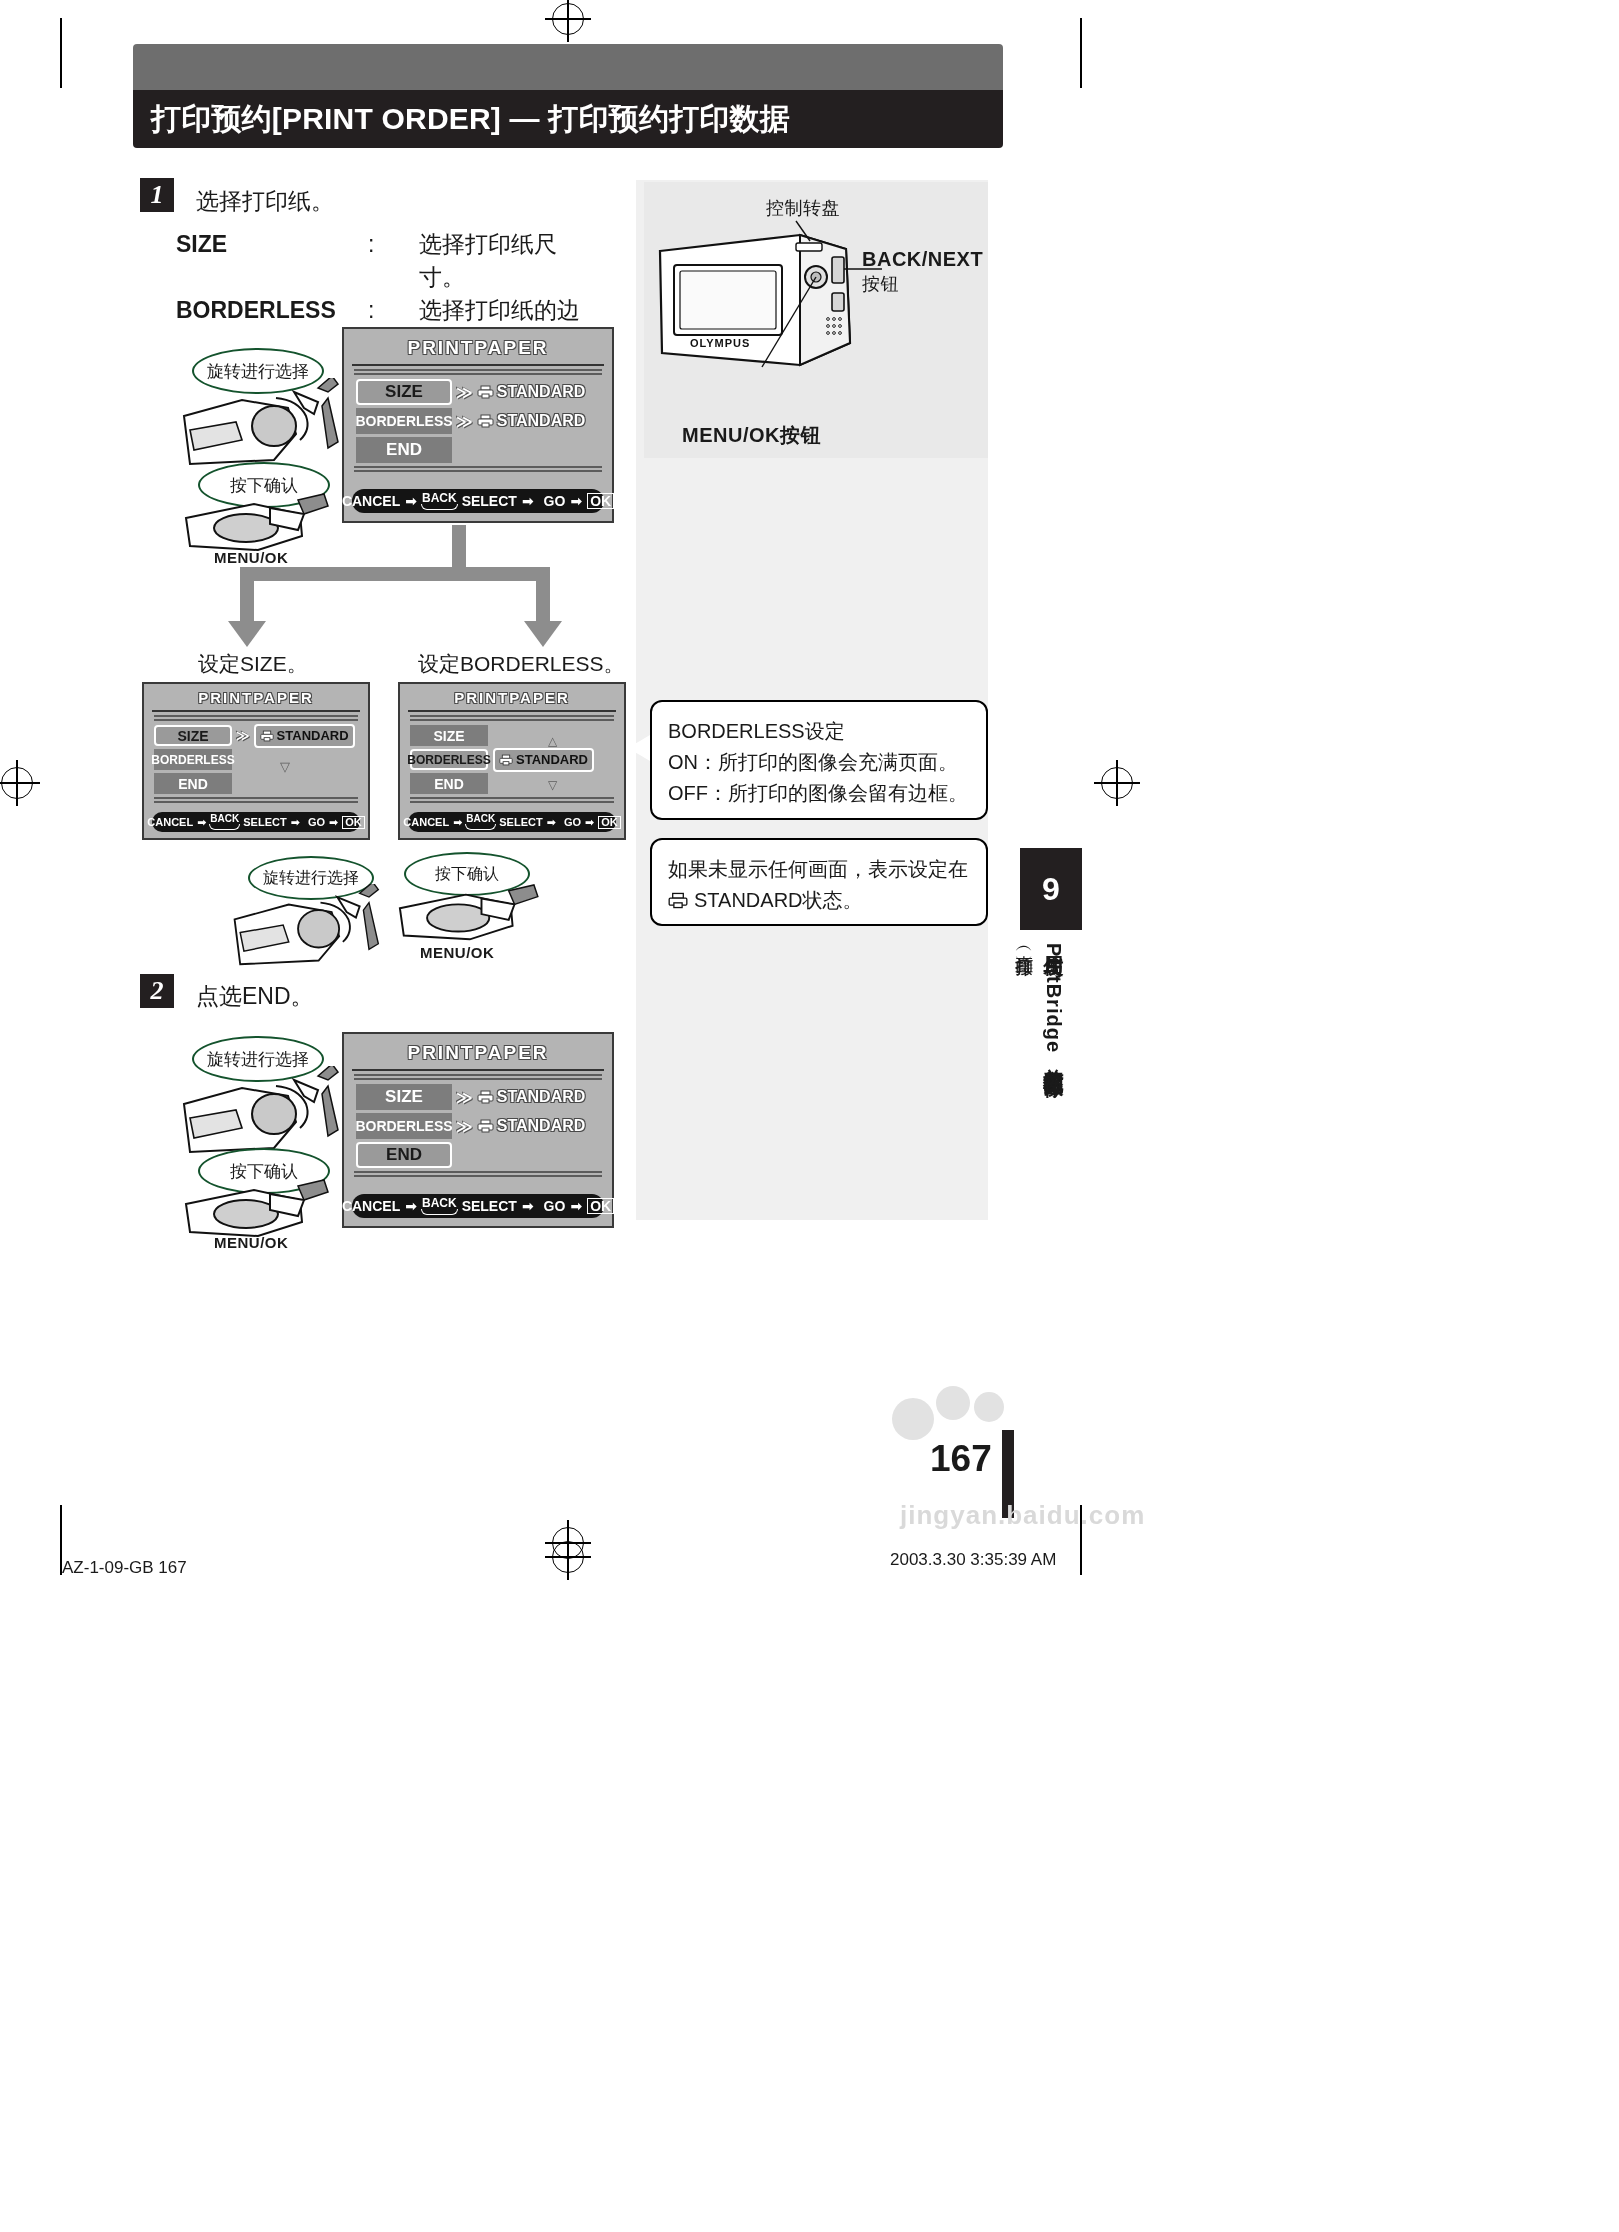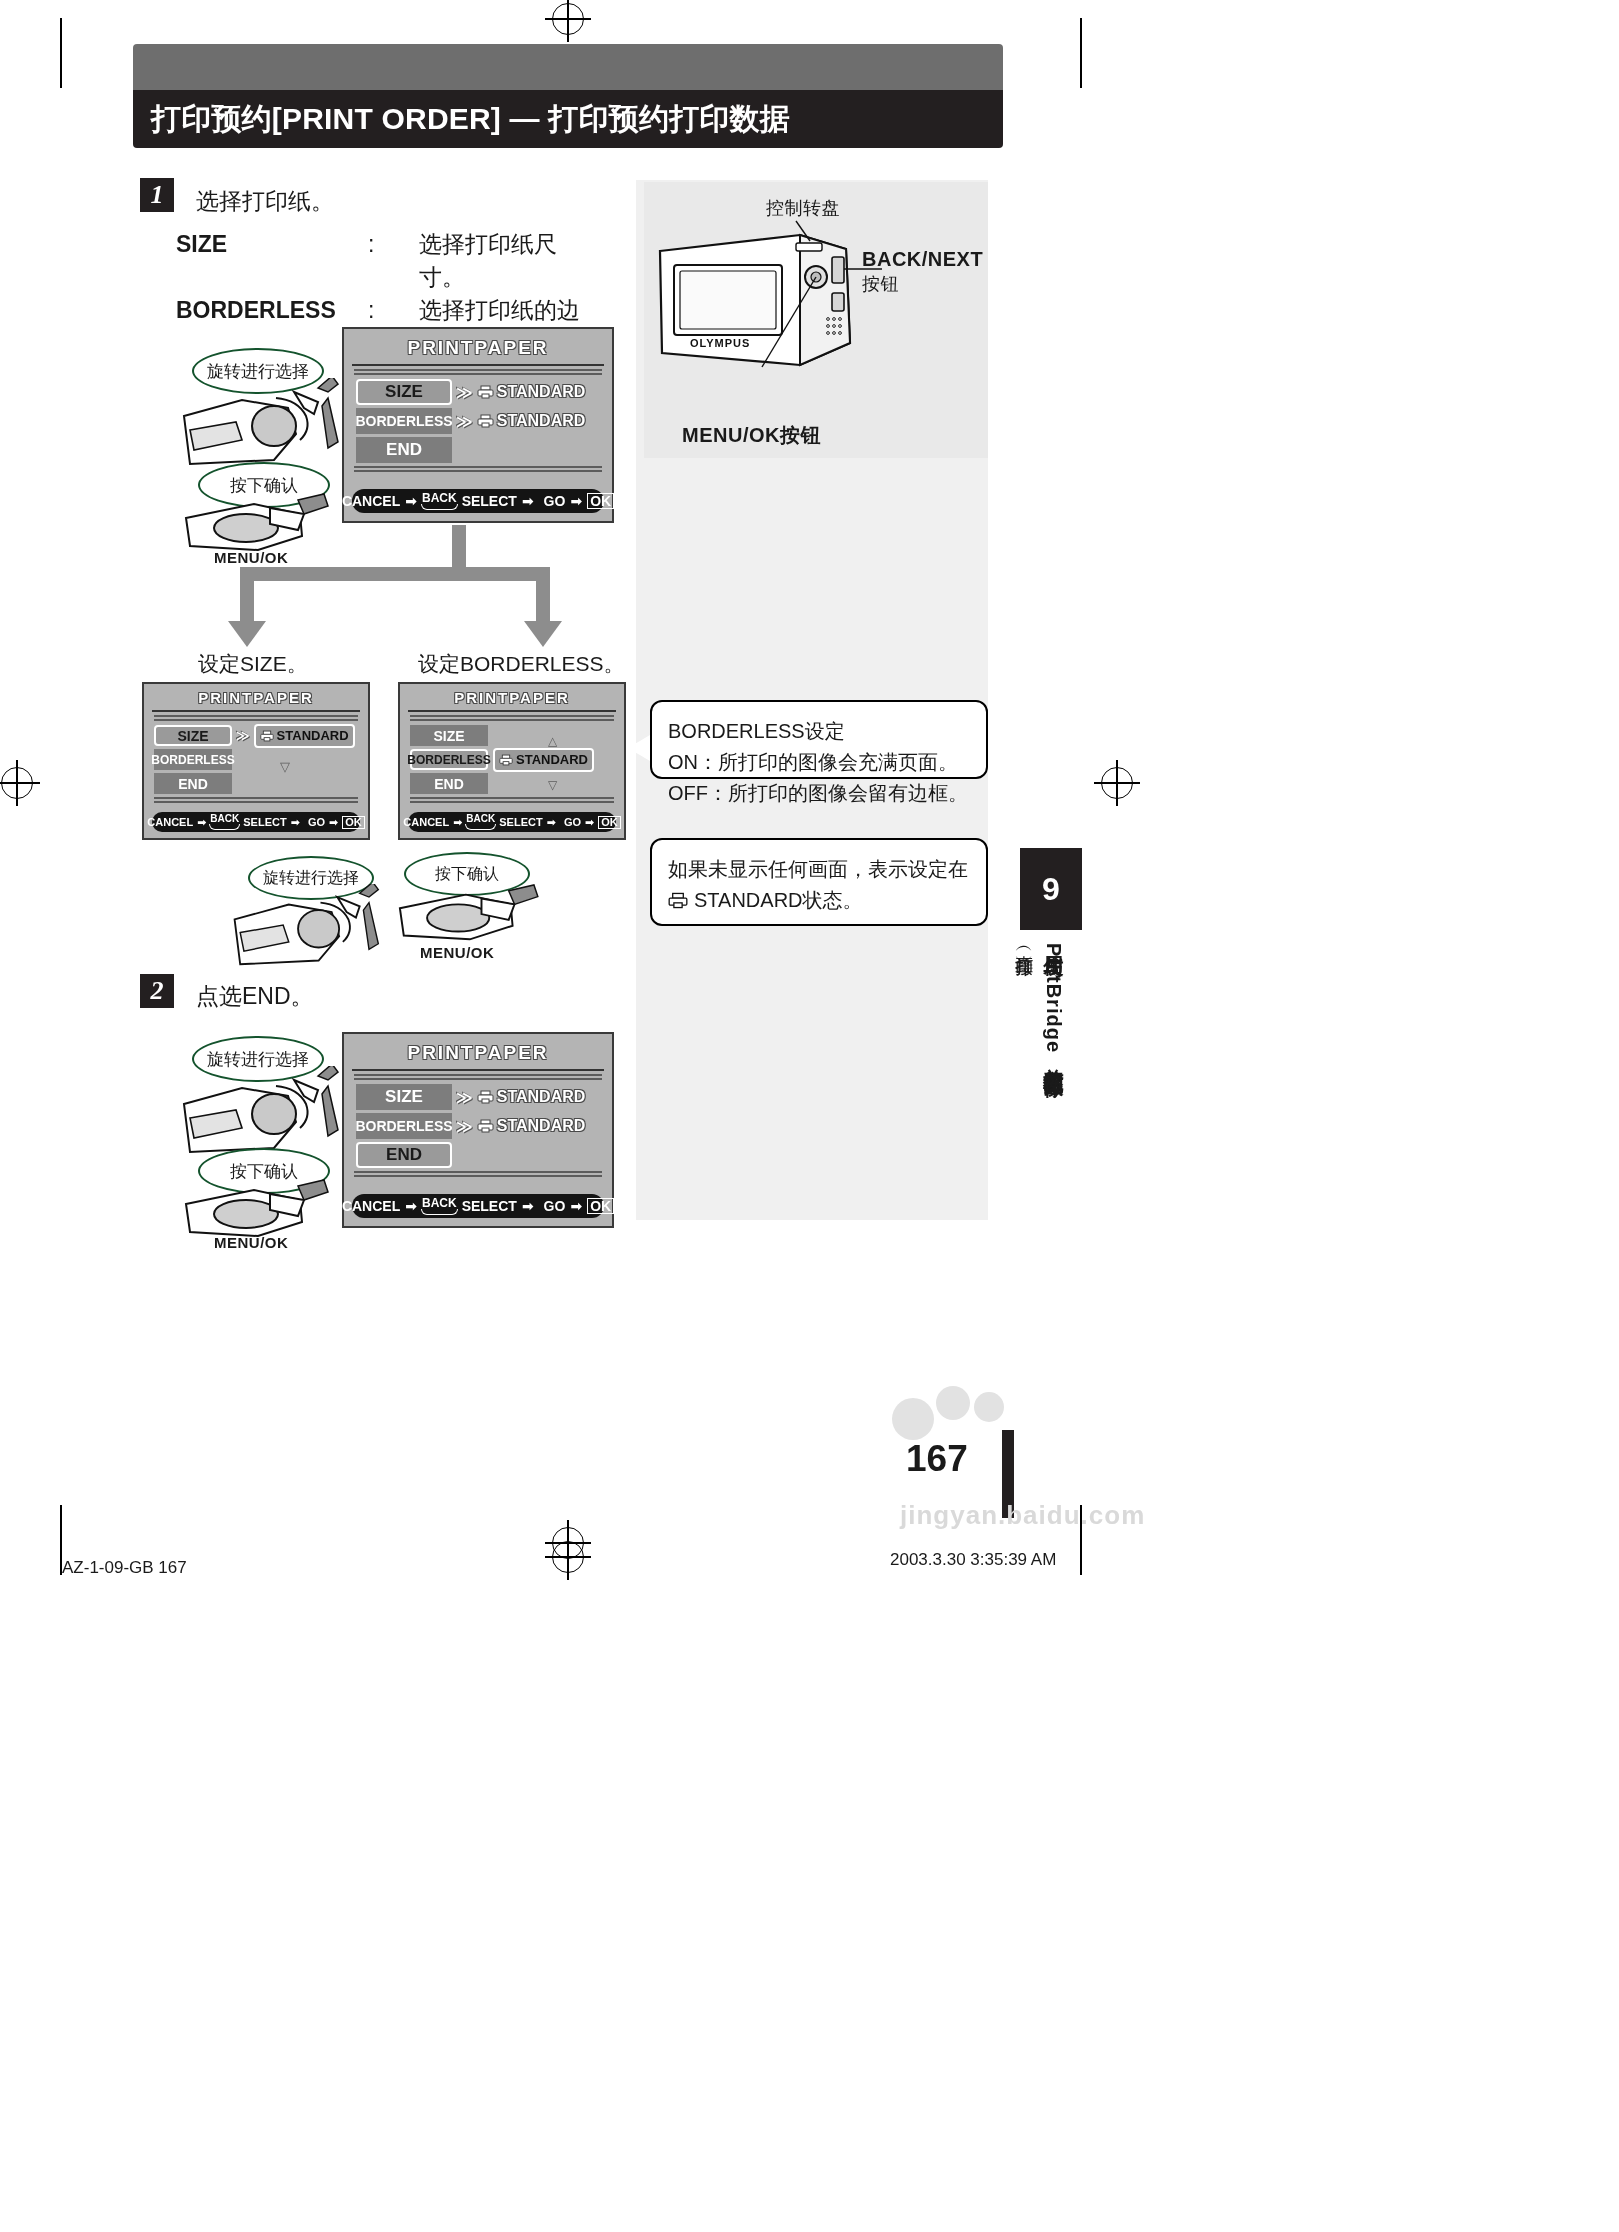--- a/index.html
+++ b/index.html
@@ -78,21 +78,21 @@
   .ptr{position:absolute;width:0;height:0;}
 
   
   .chaptab{position:absolute;right:0;background:#231f20;color:#fff;display:flex;align-items:center;justify-content:center;
            font-size:32px;font-weight:bold;}
   .sidetext{position:absolute;writing-mode:vertical-rl;font-size:20px;letter-spacing:1px;line-height:1.35;}
   .sidetext .b{font-weight:bold;}
   .sidebar-rule{position:absolute;background:#231f20;}
 
   
-  .pageno{position:absolute;font-size:37px;font-weight:bold;}
+  .pageno{position:absolute;font-size:37px;font-weight:bold;margin-left:24px;}
   .foot{position:absolute;font-size:17px;}
 
   
   .wm{position:absolute;color:#d9d9d9;font-weight:bold;pointer-events:none;}
   .wm.big{font-size:75px;letter-spacing:-2px;}
   .wm.small{font-size:26px;letter-spacing:1px;}
   .wm-paw{position:absolute;border-radius:50%;background:#e2e2e2;}
 
   .sub-cap{position:absolute;font-size:21px;}
 </style>
@@ -467,21 +467,21 @@
     <line x1="166" y1="62" x2="112" y2="152" stroke="#111" stroke-width="1.4"></line>
     <line x1="194" y1="54" x2="232" y2="54" stroke="#111" stroke-width="1.4"></line>
     <line x1="160" y1="26" x2="146" y2="6" stroke="#111" stroke-width="1.4"></line>
   </svg>
 
   <div class="caplabel" style="left:766px;top:196px;font-size:18px;font-weight:normal;">控制转盘</div>
   <div class="caplabel" style="left:862px;top:248px;font-size:20px;">BACK/NEXT</div>
   <div class="caplabel" style="left:862px;top:272px;font-size:18px;font-weight:normal;">按钮</div>
   <div class="caplabel" style="left:682px;top:422px;font-size:20px;">MENU/OK按钮</div>
 
-  <div class="notebox" style="left:650px;top:700px;width:338px;height:79px;">
+  <div class="notebox" style="left:650px;top:700px;width:338px;height:120px;">
     <div>BORDERLESS设定</div>
     <div>ON：所打印的图像会充满页面。</div>
     <div>OFF：所打印的图像会留有边框。</div>
   </div>
 
   <div class="ptr" style="left:628px;top:735px;border-top:13px solid transparent;border-bottom:13px solid transparent;border-right:22px solid #fff;"></div>
   <div class="ptr" style="left:625px;top:733px;border-top:15px solid transparent;border-bottom:15px solid transparent;border-right:25px solid #000;z-index:-1;"></div>
 
   <div class="notebox" style="left:650px;top:838px;width:338px;height:88px;">
     <div>如果未显示任何画面，表示设定在</div>

